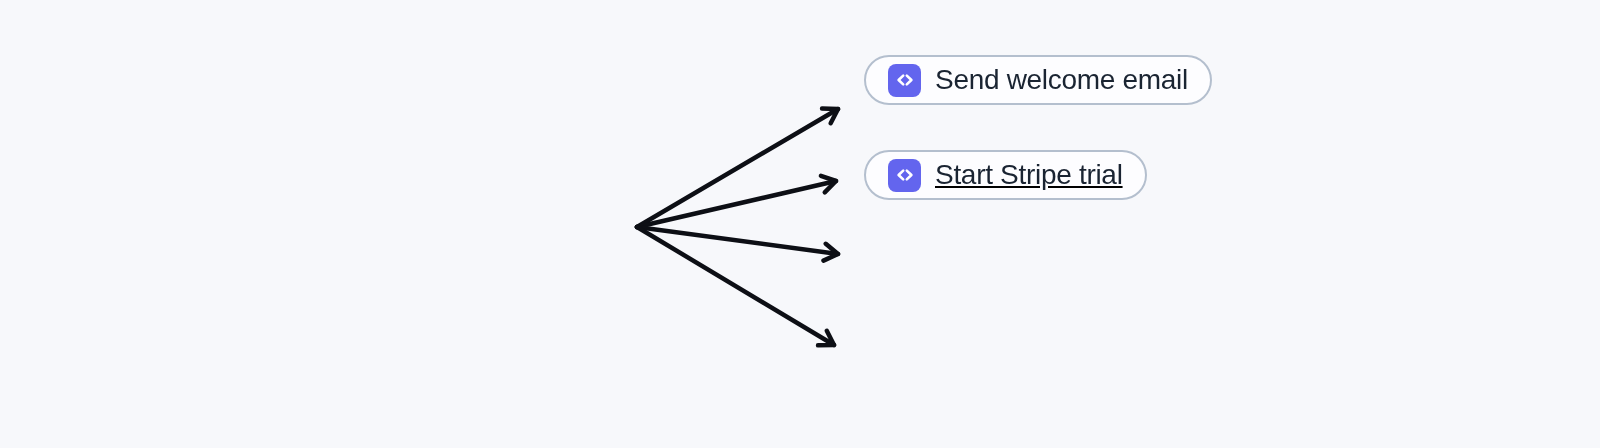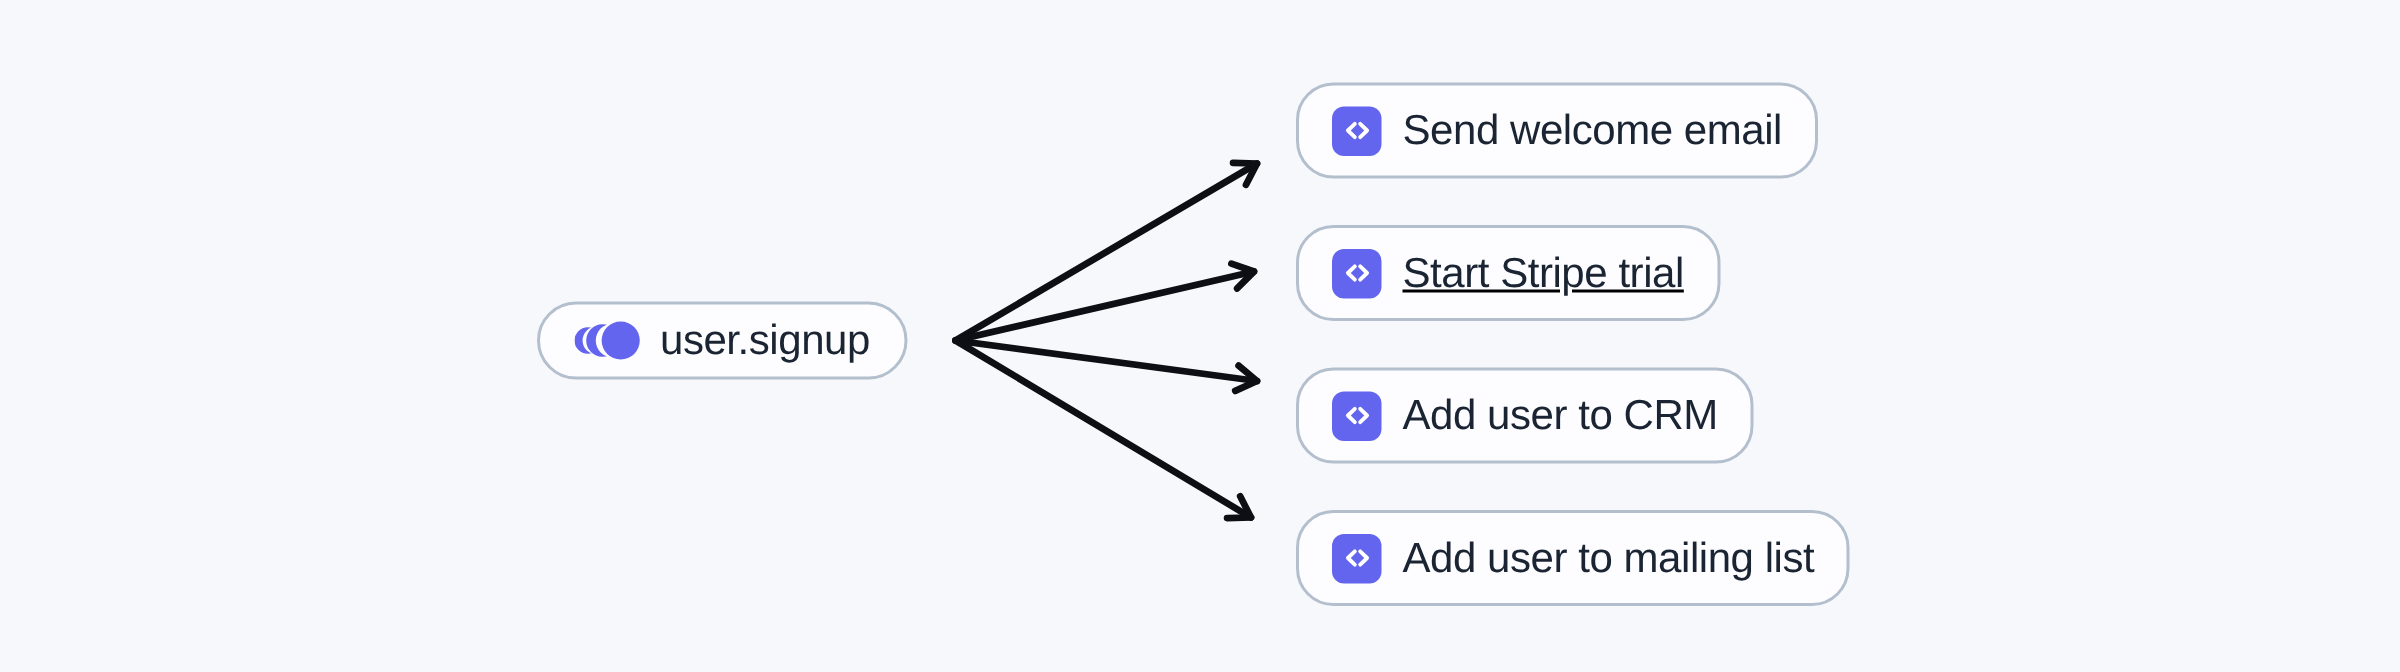--- a/index.html
+++ b/index.html
@@ -38,21 +38,21 @@
   .trigger-node {
     left: 358px;
     top: 201px;
     height: 52px;
     border-radius: 26px;
     padding: 0 23px;
     gap: 13px;
   }
   .action-node {
     left: 864px;
-    height: 64px;
+    height: 50px;
     border-radius: 25px;
     padding: 0 22px;
     gap: 14px;
   }
   .action-node.a0 { top: 55px; }
   .action-node.a1 { top: 150px; text-decoration: underline; }
   .action-node.a2 { top: 245px; }
   .action-node.a3 { top: 340px; }
   .event-icon {
     display: inline-flex;
@@ -81,32 +81,20 @@
       </marker>
     </defs>
     <g stroke="#0d0f15" stroke-width="4.5" stroke-linecap="round">
       <line x1="637" y1="227" x2="838" y2="109" marker-end="url(#arrowhead)"></line>
       <line x1="637" y1="227" x2="836" y2="181" marker-end="url(#arrowhead)"></line>
       <line x1="637" y1="227" x2="838" y2="254" marker-end="url(#arrowhead)"></line>
       <line x1="637" y1="227" x2="834" y2="345" marker-end="url(#arrowhead)"></line>
     </g>
   </svg>
 
-  <div class="node trigger-node">
-    <span class="event-icon">
-      <svg width="44" height="28" viewBox="0 0 45 28" xmlns="http://www.w3.org/2000/svg">
-        <circle cx="9" cy="14" r="9" fill="#6365ee"></circle>
-        <circle cx="15" cy="14" r="9.5" fill="#fdfdff"></circle>
-        <circle cx="19" cy="14" r="11" fill="#6365ee"></circle>
-        <circle cx="26" cy="14" r="11.5" fill="#fdfdff"></circle>
-        <circle cx="31.5" cy="14" r="13" fill="#6365ee"></circle>
-      </svg>
-    </span>
-    <span class="node-label">user.signup</span>
-  </div>
 
   <div class="node action-node a0">
     <span class="code-icon">
       <svg width="20" height="20" viewBox="0 0 20 20" xmlns="http://www.w3.org/2000/svg">
         <g fill="none" stroke="#ffffff" stroke-width="2.6" stroke-linecap="round" stroke-linejoin="round">
           <polyline points="8.2,5.6 3.6,10 8.2,14.4"></polyline>
           <polyline points="11.8,5.6 16.4,10 11.8,14.4"></polyline>
         </g>
       </svg>
     </span>
@@ -118,37 +106,15 @@
       <svg width="20" height="20" viewBox="0 0 20 20" xmlns="http://www.w3.org/2000/svg">
         <g fill="none" stroke="#ffffff" stroke-width="2.6" stroke-linecap="round" stroke-linejoin="round">
           <polyline points="8.2,5.6 3.6,10 8.2,14.4"></polyline>
           <polyline points="11.8,5.6 16.4,10 11.8,14.4"></polyline>
         </g>
       </svg>
     </span>
     <span class="node-label">Start Stripe trial</span>
   </div>
 
-  <div class="node action-node a2">
-    <span class="code-icon">
-      <svg width="20" height="20" viewBox="0 0 20 20" xmlns="http://www.w3.org/2000/svg">
-        <g fill="none" stroke="#ffffff" stroke-width="2.6" stroke-linecap="round" stroke-linejoin="round">
-          <polyline points="8.2,5.6 3.6,10 8.2,14.4"></polyline>
-          <polyline points="11.8,5.6 16.4,10 11.8,14.4"></polyline>
-        </g>
-      </svg>
-    </span>
-    <span class="node-label">Add user to CRM</span>
-  </div>
 
-  <div class="node action-node a3">
-    <span class="code-icon">
-      <svg width="20" height="20" viewBox="0 0 20 20" xmlns="http://www.w3.org/2000/svg">
-        <g fill="none" stroke="#ffffff" stroke-width="2.6" stroke-linecap="round" stroke-linejoin="round">
-          <polyline points="8.2,5.6 3.6,10 8.2,14.4"></polyline>
-          <polyline points="11.8,5.6 16.4,10 11.8,14.4"></polyline>
-        </g>
-      </svg>
-    </span>
-    <span class="node-label">Add user to mailing list</span>
-  </div>
 
 </div>
 
 </body></html>

